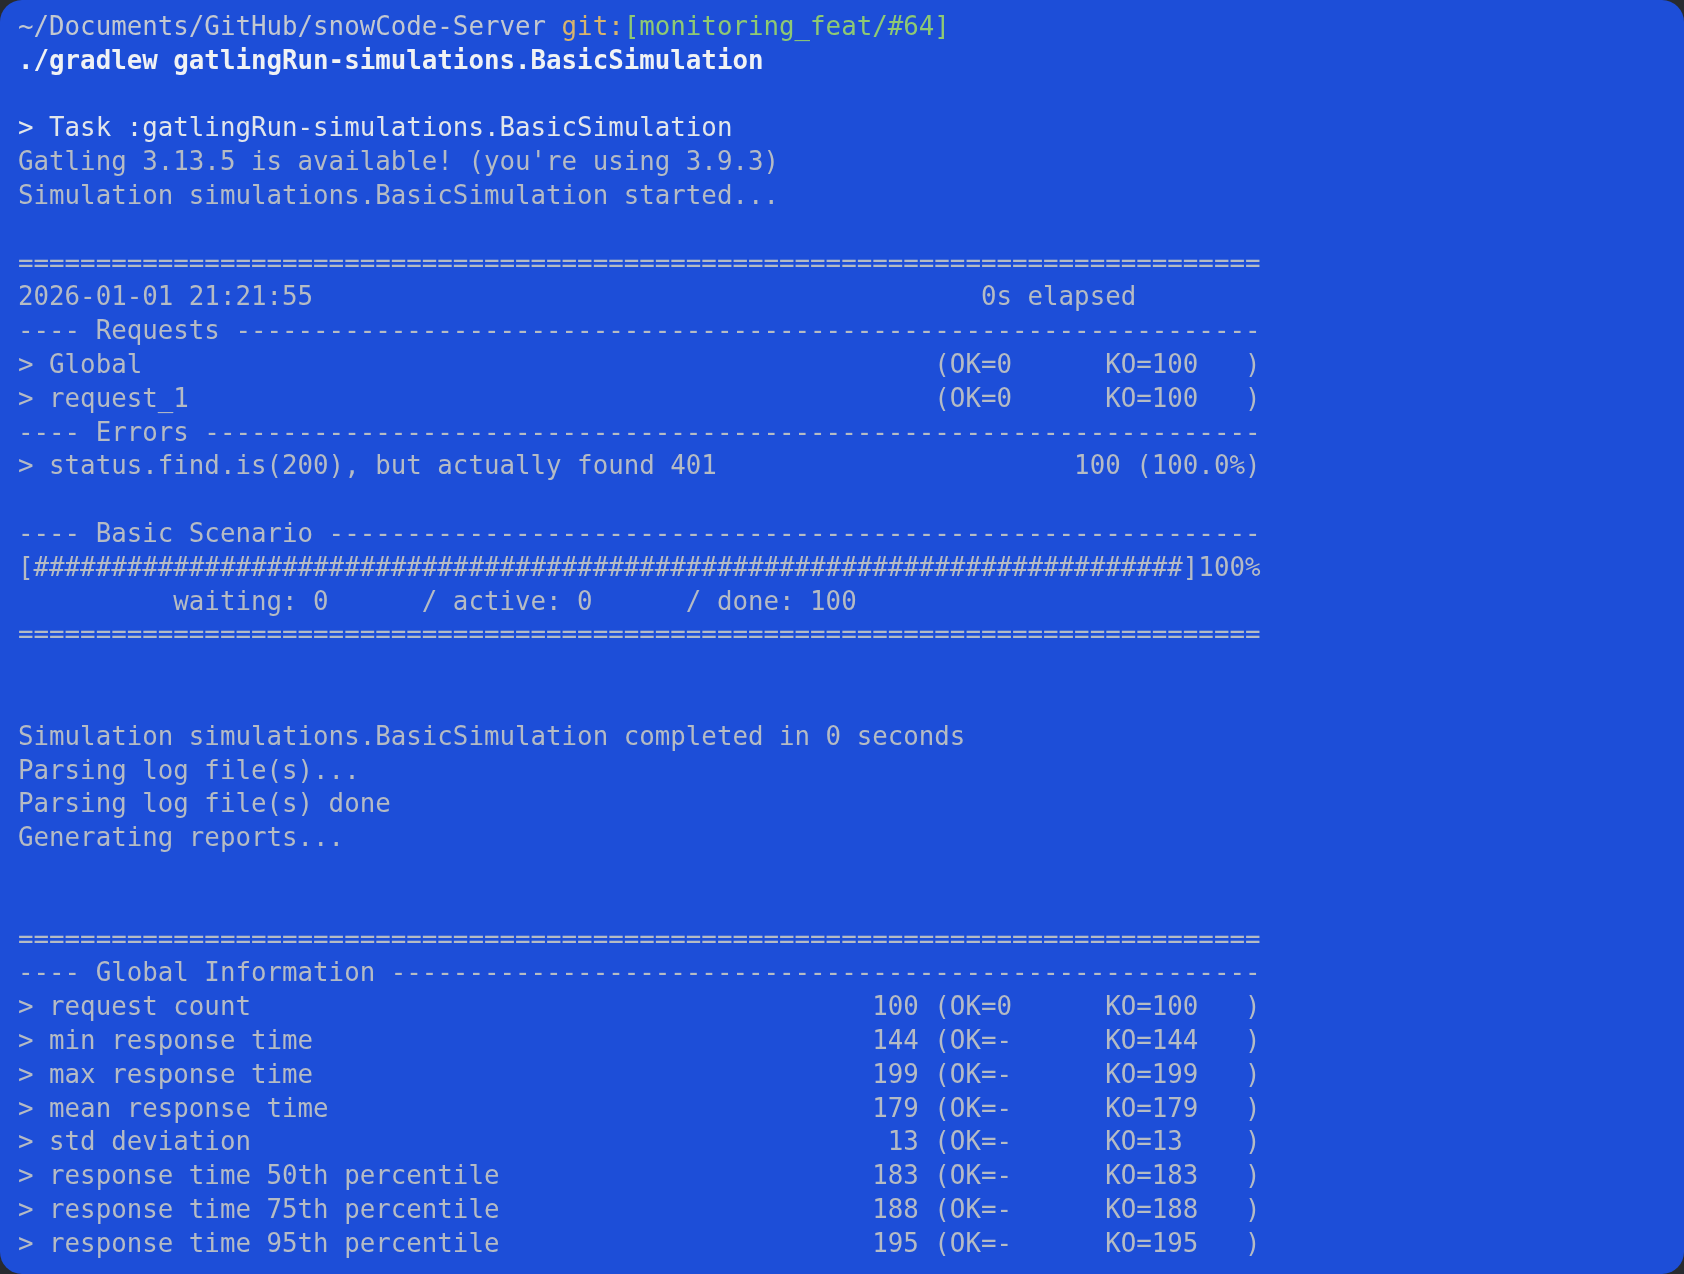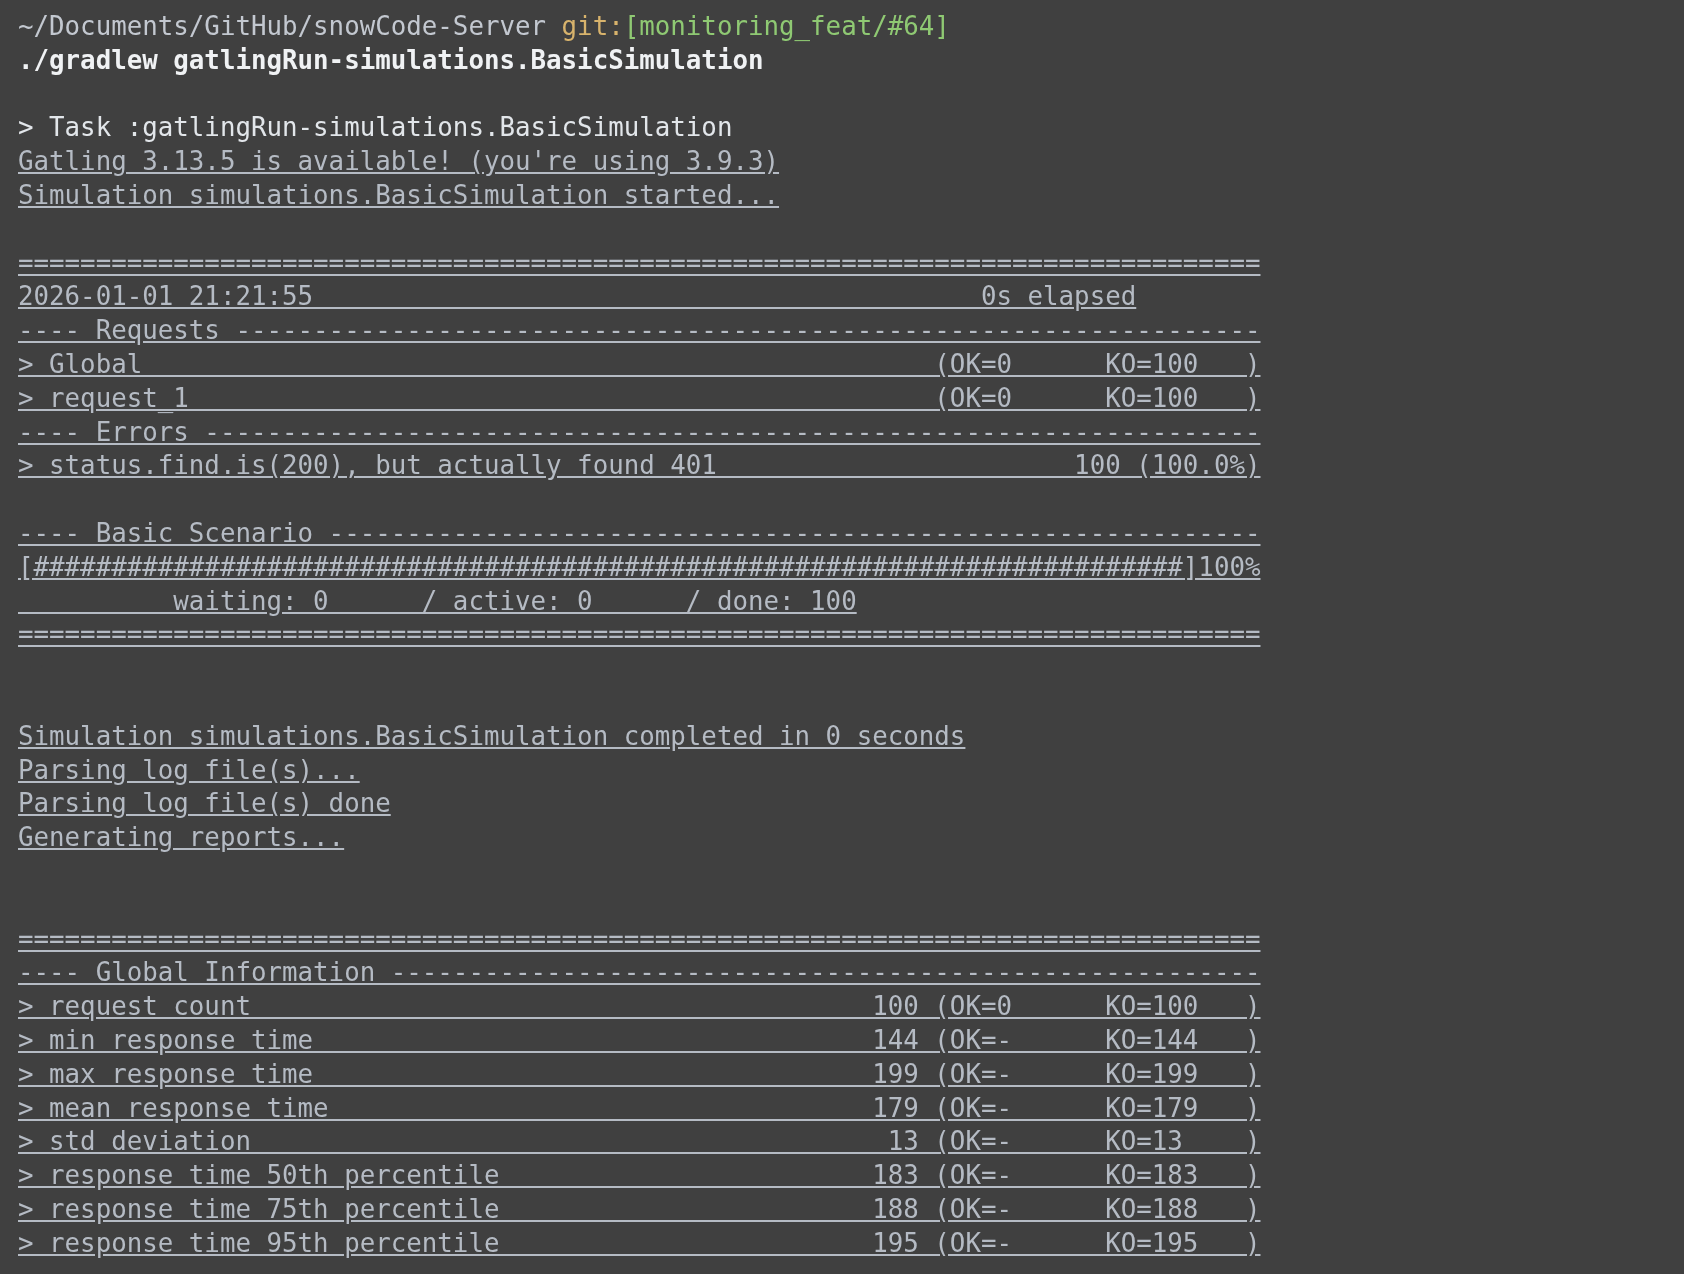--- a/index.html
+++ b/index.html
@@ -6,34 +6,35 @@
     margin: 0;
     padding: 0;
     background: #282b30;
     width: 1684px;
     height: 1274px;
     overflow: hidden;
   }
   .screen {
     width: 1684px;
     height: 1274px;
-    background: #404040;
+    background: #1d4ed8;
     box-sizing: border-box;
+    border-radius: 22px;
   }
   .term {
     margin: 0;
     padding: 10px 0 0 18px;
     font-family: "DejaVu Sans Mono", "Liberation Mono", monospace;
     font-size: 25.8px;
     line-height: 33.8px;
     color: #b5bbc4;
     white-space: pre;
   }
   .term .line { height: 33.8px; }
-  .seg-plain  { color: #b5bbc4; font-weight: 400; text-decoration: underline; }
+  .seg-plain  { color: #b5bbc4; font-weight: 400; }
   .seg-path   { color: #c3c8d0; font-weight: 400; }
   .seg-bold   { color: #f0f2f4; font-weight: 700; }
   .seg-boldsub{ color: #e2e6ea; font-weight: 400; }
   .seg-yellow { color: #d8b36c; font-weight: 400; }
   .seg-green  { color: #8fc973; font-weight: 400; }
 </style>
 </head>
 <body>
 
 <div class="screen">

